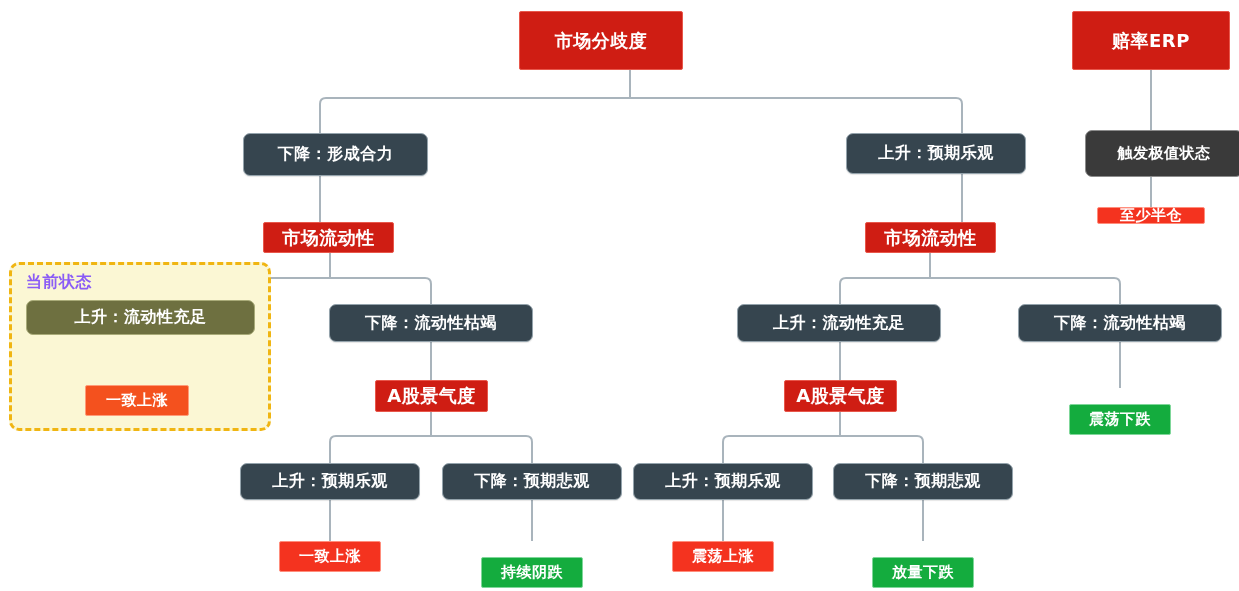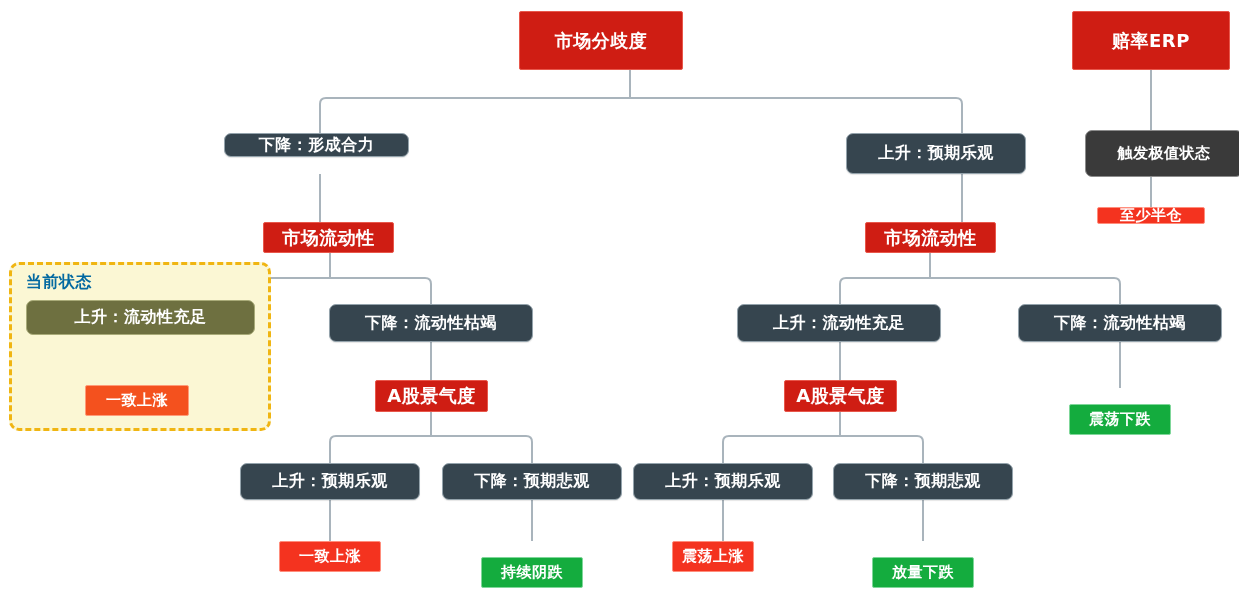--- a/index.html
+++ b/index.html
@@ -93,21 +93,21 @@
     background:#fbf7d4;
     border:3px dashed #f0b512;
     border-radius:10px;
     z-index:1;
   }
   #highlight-label{
     position:absolute;
     left:26px;top:272px;
     font-size:16px;
     font-weight:bold;
-    color:#0369a1;
+    color:#8b5cf6;
     letter-spacing:.5px;
     z-index:4;
     white-space:nowrap;
   }
 </style>
 </head>
 <body>
 
 <div id="canvas">
 
@@ -148,21 +148,21 @@
 
       <path d="M1120,342 L1120,388"></path>
 
       <path d="M1151,70 L1151,130"></path>
       <path d="M1151,177 L1151,207"></path>
     </g>
   </svg>
 
   <div class="node n-red" style="left:519px;top:11px;width:164px;height:59px;">市场分歧度</div>
 
-  <div class="node n-slate" style="left:224px;top:133px;width:185px;height:24px;">下降：形成合力</div>
+  <div class="node n-slate" style="left:243px;top:133px;width:185px;height:43px;">下降：形成合力</div>
   <div class="node n-slate" style="left:846px;top:133px;width:180px;height:41px;">上升：预期乐观</div>
 
   <div class="node n-red small" style="left:263px;top:222px;width:131px;height:31px;">市场流动性</div>
   <div class="node n-red small" style="left:865px;top:222px;width:131px;height:31px;">市场流动性</div>
 
   <div class="node n-olive" style="left:26px;top:300px;width:229px;height:35px;">上升：流动性充足</div>
   <div class="node n-slate" style="left:329px;top:304px;width:204px;height:38px;">下降：流动性枯竭</div>
 
   <div class="node n-slate" style="left:737px;top:304px;width:204px;height:38px;">上升：流动性充足</div>
   <div class="node n-slate" style="left:1018px;top:304px;width:204px;height:38px;">下降：流动性枯竭</div>
@@ -173,21 +173,21 @@
   <div class="node n-red small" style="left:784px;top:380px;width:113px;height:32px;">A股景气度</div>
 
   <div class="node n-slate" style="left:240px;top:463px;width:180px;height:37px;">上升：预期乐观</div>
   <div class="node n-slate" style="left:442px;top:463px;width:180px;height:37px;">下降：预期悲观</div>
 
   <div class="node n-slate" style="left:633px;top:463px;width:180px;height:37px;">上升：预期乐观</div>
   <div class="node n-slate" style="left:833px;top:463px;width:180px;height:37px;">下降：预期悲观</div>
 
   <div class="node n-leafred" style="left:279px;top:541px;width:102px;height:31px;">一致上涨</div>
   <div class="node n-leafgreen" style="left:481px;top:541px;width:102px;height:31px;">持续阴跌</div>
-  <div class="node n-leafred" style="left:672px;top:541px;width:82px;height:31px;">震荡上涨</div>
+  <div class="node n-leafred" style="left:672px;top:541px;width:102px;height:31px;">震荡上涨</div>
   <div class="node n-leafgreen" style="left:872px;top:541px;width:102px;height:31px;">放量下跌</div>
 
   <div class="node n-leafgreen" style="left:1069px;top:388px;width:102px;height:31px;">震荡下跌</div>
 
   <div class="node n-red" style="left:1072px;top:11px;width:158px;height:59px;">赔率ERP</div>
   <div class="node n-dark" style="left:1072px;top:130px;width:158px;height:47px;">触发极值状态</div>
   <div class="node n-leafred" style="left:1097px;top:207px;width:108px;height:17px;">至少半仓</div>
 
 </div>
 

